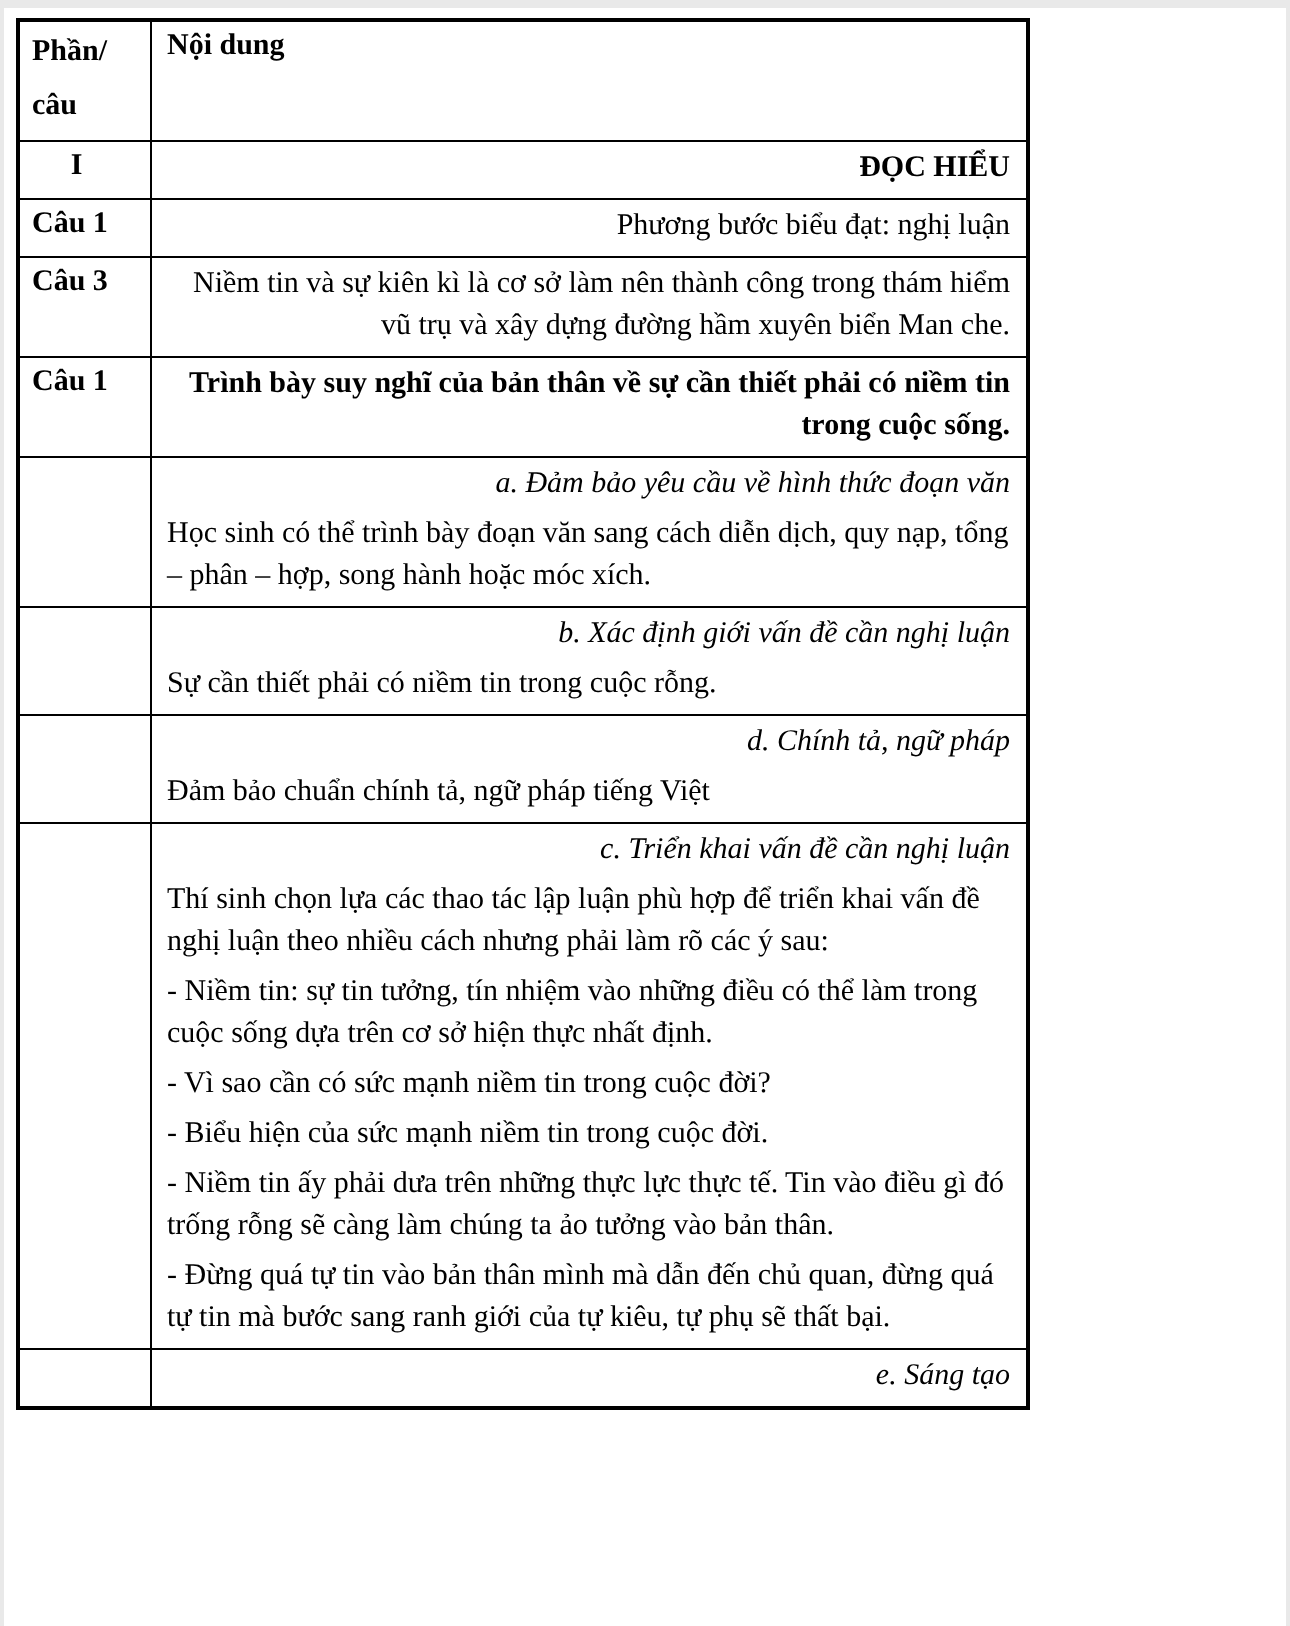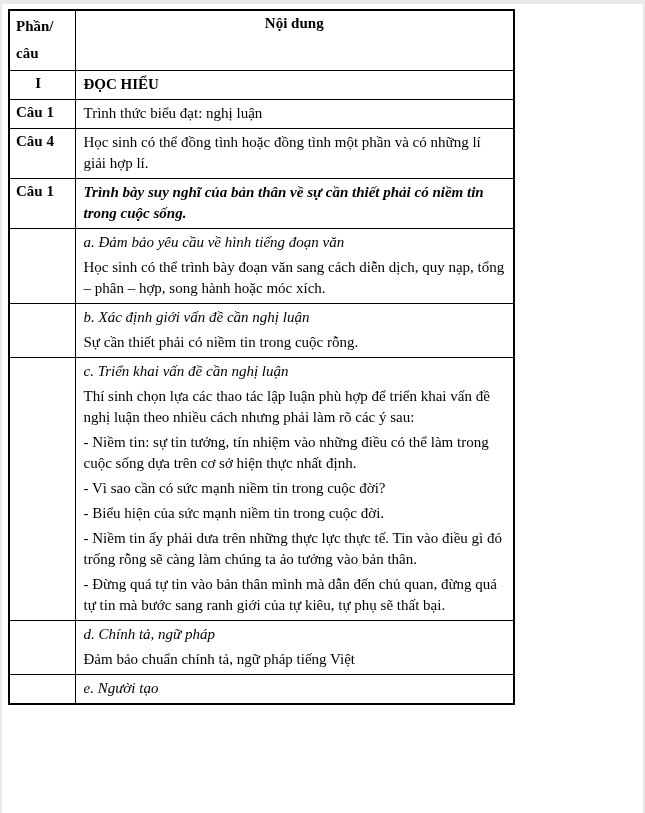--- a/index.html
+++ b/index.html
@@ -28,30 +28,30 @@
   td {
     vertical-align: top;
     padding: 2px 8px 3px 8px;
     font-size: 15px;
     line-height: 21px;
   }
   col.c-id { width: 66px; }
   
   tr.head td { height: 50px; font-weight: bold; }
   td.head-id { padding-left: 6px; line-height: 27px; }
-  td.head-content { text-align: center; }
+  td.head-content { text-align: left; }
   
   td.idcell { font-weight: bold; padding-left: 6px; }
   td.idcell.ctr { text-align: center; padding-left: 0; }
   
   td.content p { margin: 4px 0; }
-  td.content p:first-child { margin-top: 1px; }
+  td.content p:first-child { margin-top: 1px; text-align: right; }
   td.content p:last-child { margin-bottom: 1px; }
   p.b  { font-weight: bold; }
-  p.bi { font-weight: bold; font-style: italic; }
+  p.bi { font-weight: bold; }
   p.it { font-style: italic; }
 </style>
 </head>
 <body>
 
 <div class="page">
   <table class="answer-table">
     <colgroup>
       <col class="c-id">
       <col class="c-content">
@@ -71,80 +71,80 @@
     <tr>
       <td class="idcell ctr">I</td>
       <td class="content">
         <p class="b">ĐỌC HIỂU</p>
       </td>
     </tr>
 
     <tr>
       <td class="idcell">Câu 1</td>
       <td class="content">
-        <p>Trình thức biểu đạt: nghị luận</p>
+        <p>Phương bước biểu đạt: nghị luận</p>
       </td>
     </tr>
 
 
-
     <tr>
-      <td class="idcell">Câu 4</td>
+      <td class="idcell">Câu 3</td>
       <td class="content">
-        <p>Học sinh có thể đồng tình hoặc đồng tình một phần và có những lí giải hợp lí.</p>
+        <p>Niềm tin và sự kiên kì là cơ sở làm nên thành công trong thám hiểm vũ trụ và xây dựng đường hầm xuyên biển Man che.</p>
       </td>
     </tr>
+
 
 
     <tr>
       <td class="idcell">Câu 1</td>
       <td class="content">
         <p class="bi">Trình bày suy nghĩ của bản thân về sự cần thiết phải có niềm tin trong cuộc sống.</p>
       </td>
     </tr>
 
     <tr>
       <td class="idcell"></td>
       <td class="content">
-        <p class="it">a. Đảm bảo yêu cầu về hình tiếng đoạn văn</p>
+        <p class="it">a. Đảm bảo yêu cầu về hình thức đoạn văn</p>
         <p>Học sinh có thể trình bày đoạn văn sang cách diễn dịch, quy nạp, tổng – phân – hợp, song hành hoặc móc xích.</p>
       </td>
     </tr>
 
     <tr>
       <td class="idcell"></td>
       <td class="content">
         <p class="it">b. Xác định giới vấn đề cần nghị luận</p>
         <p>Sự cần thiết phải có niềm tin trong cuộc rỗng.</p>
+      </td>
+    </tr>
+
+    <tr>
+      <td class="idcell"></td>
+      <td class="content">
+        <p class="it">d. Chính tả, ngữ pháp</p>
+        <p>Đảm bảo chuẩn chính tả, ngữ pháp tiếng Việt</p>
       </td>
     </tr>
 
     <tr>
       <td class="idcell"></td>
       <td class="content">
         <p class="it">c. Triển khai vấn đề cần nghị luận</p>
         <p>Thí sinh chọn lựa các thao tác lập luận phù hợp để triển khai vấn đề nghị luận theo nhiều cách nhưng phải làm rõ các ý sau:</p>
         <p>- Niềm tin: sự tin tưởng, tín nhiệm vào những điều có thể làm trong cuộc sống dựa trên cơ sở hiện thực nhất định.</p>
         <p>- Vì sao cần có sức mạnh niềm tin trong cuộc đời?</p>
         <p>- Biểu hiện của sức mạnh niềm tin trong cuộc đời.</p>
         <p>- Niềm tin ấy phải dưa trên những thực lực thực tế. Tin vào điều gì đó trống rỗng sẽ càng làm chúng ta ảo tưởng vào bản thân.</p>
         <p>- Đừng quá tự tin vào bản thân mình mà dẫn đến chủ quan, đừng quá tự tin mà bước sang ranh giới của tự kiêu, tự phụ sẽ thất bại.</p>
       </td>
     </tr>
 
     <tr>
       <td class="idcell"></td>
       <td class="content">
-        <p class="it">d. Chính tả, ngữ pháp</p>
-        <p>Đảm bảo chuẩn chính tả, ngữ pháp tiếng Việt</p>
-      </td>
-    </tr>
-
-    <tr>
-      <td class="idcell"></td>
-      <td class="content">
-        <p class="it">e. Người tạo</p>
+        <p class="it">e. Sáng tạo</p>
       </td>
     </tr>
 
   </tbody>
     </table>
 </div>
 
 </body></html>

